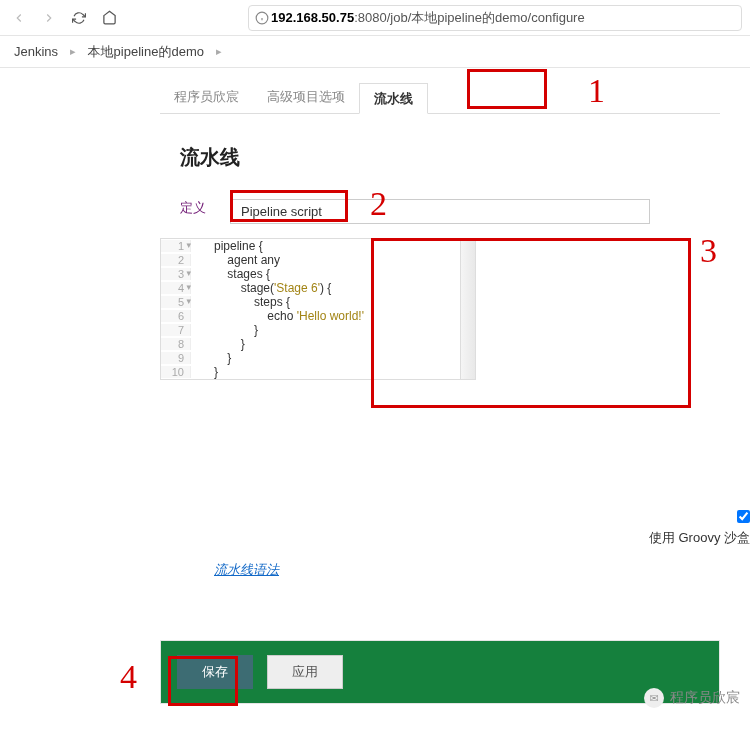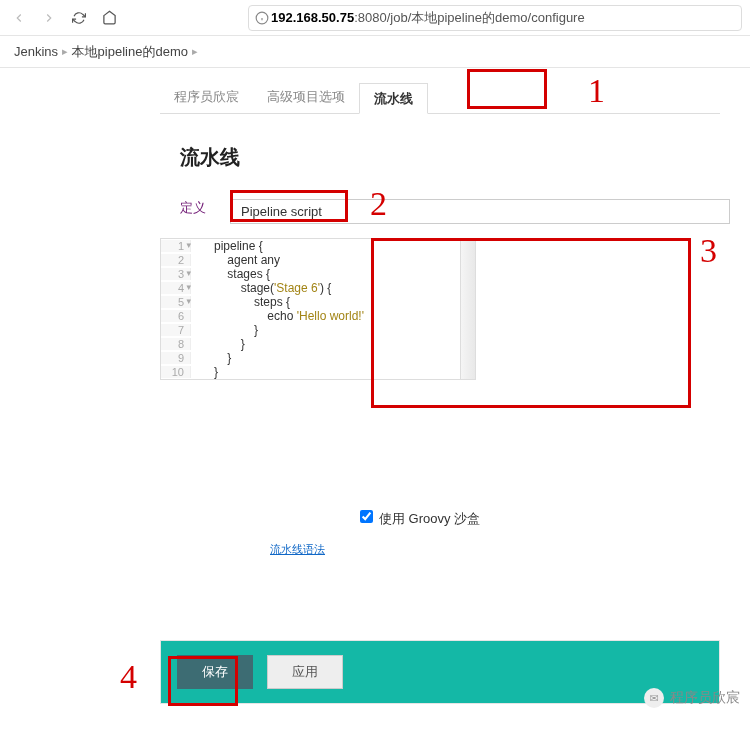--- a/index.html
+++ b/index.html
@@ -5,47 +5,47 @@
   * { margin:0; padding:0; box-sizing:border-box; font-family:Arial,"Microsoft YaHei",sans-serif; }
   body { width:750px; height:732px; background:#fff; overflow:hidden; position:relative; color:#333; }
 
   .browser-bar { height:36px; display:flex; align-items:center; border-bottom:1px solid #e5e5e5; padding:0 8px; gap:8px; }
   .nav-btn { width:22px; height:22px; display:flex; align-items:center; justify-content:center; color:#555; cursor:pointer; border-radius:3px; }
   .nav-btn.disabled { color:#bbb; }
   .url-bar { flex:1; display:flex; align-items:center; border:1px solid #ddd; border-radius:4px; height:26px; padding:0 6px; gap:2px; margin-left:120px; }
   .url-text { font-size:13px; color:#555; }
   .url-text b { color:#000; font-weight:bold; }
 
-  .breadcrumb { height:32px; border-bottom:1px solid #e5e5e5; display:flex; align-items:center; padding:0 14px; font-size:13px; color:#444; gap:4px; }
+  .breadcrumb { height:32px; border-bottom:1px solid #e5e5e5; display:flex; align-items:center; padding:0 14px; font-size:13px; color:#444; gap:12px; }
   .breadcrumb a { color:#444; text-decoration:none; }
   .bc-sep { color:#aaa; font-size:11px; }
 
   .main { padding-left:160px; padding-top:14px; }
   .tabs { display:flex; border-bottom:1px solid #ddd; height:32px; width:560px; position:relative; }
   .tab { font-size:13px; color:#888; padding:6px 14px; cursor:pointer; }
   .tab.active { color:#333; font-weight:bold; background:#fff; border:1px solid #ddd; border-bottom:1px solid #fff; position:relative; top:1px; }
 
   h2.section { font-size:20px; font-weight:bold; margin:30px 0 28px 20px; color:#222; }
   .row { display:flex; align-items:flex-start; font-size:13px; margin-bottom:14px; }
   .row .lbl { width:70px; text-align:left; color:#701a75; padding-left:20px; font-size:13px; }
   .row .lbl.mid { padding-left:110px; width:180px; padding-top:10px; }
-  .select-box { border:1px solid #ccc; padding:4px 10px; font-size:13px; width:500px; background:#fff; }
+  .select-box { border:1px solid #ccc; padding:4px 10px; font-size:13px; width:420px; background:#fff; }
 
   .editor { width:310px; border:1px solid #ddd; font-family:Consolas,Menlo,monospace; font-size:12px; position:relative; }
   .editor .line { display:flex; align-items:center; }
   .editor .gutter { width:30px; text-align:right; padding-right:6px; color:#aaa; background:#f7f7f7; border-right:1px solid #eee; font-size:11px; position:relative; }
   .editor .gutter .fold { position:absolute; right:-1px; font-size:9px; color:#aaa; }
   .editor .code { padding-left:23px; white-space:pre; }
   .kw-s { color:#a28415; }
 
-  .groovy-row { margin-left:200px; font-size:13px; color:#333; margin-top:130px; display:flex; align-items:flex-start; gap:6px; }
-  .syntax-link { margin-left:110px; font-size:11px; margin-top:14px; display:block; }
+  .groovy-row { margin-left:200px; font-size:13px; color:#333; margin-top:130px; display:flex; align-items:flex-end; gap:6px;flex-direction:column; }
+  .syntax-link { margin-left:54px; font-size:13px; margin-top:14px; display:block;font-style:italic; }
   .syntax-link a { color:#1168c7; text-decoration:underline; }
 
-  .footer { position:absolute; bottom:28px; left:160px; border:1px solid #e5e5e5; background:#14b8a6; padding:14px 16px; width:560px; display:flex; gap:14px; }
+  .footer { position:absolute; bottom:28px; left:160px; border:1px solid #e5e5e5; background:#15803d; padding:14px 16px; width:560px; display:flex; gap:14px; }
   .btn { padding:7px 24px; font-size:13px; border:1px solid #ccc; cursor:pointer; }
   .btn.primary { background:#3d6c73; color:#fff; border-color:#3d6c73; }
   .btn.secondary { background:#eee; color:#555; }
 
   .hl { position:absolute; border:3px solid #d40000; pointer-events:none; }
   .num { position:absolute; color:#d40000; font-size:34px; font-family:serif; }
   .watermark { position:absolute; right:10px; bottom:24px; font-size:14px; color:#888; display:flex; align-items:center; gap:6px; }
   .wm-icon { width:20px; height:20px; border-radius:50%; background:#eee; display:flex; align-items:center; justify-content:center; font-size:11px; color:#999; }
   .editor-wrap { position:relative; }
   .editor-wrap::after { content:""; position:absolute; right:-6px; top:0; bottom:0; width:14px; background:linear-gradient(to right,#f5f5f5,#e8e8e8); border:1px solid #ddd; }

